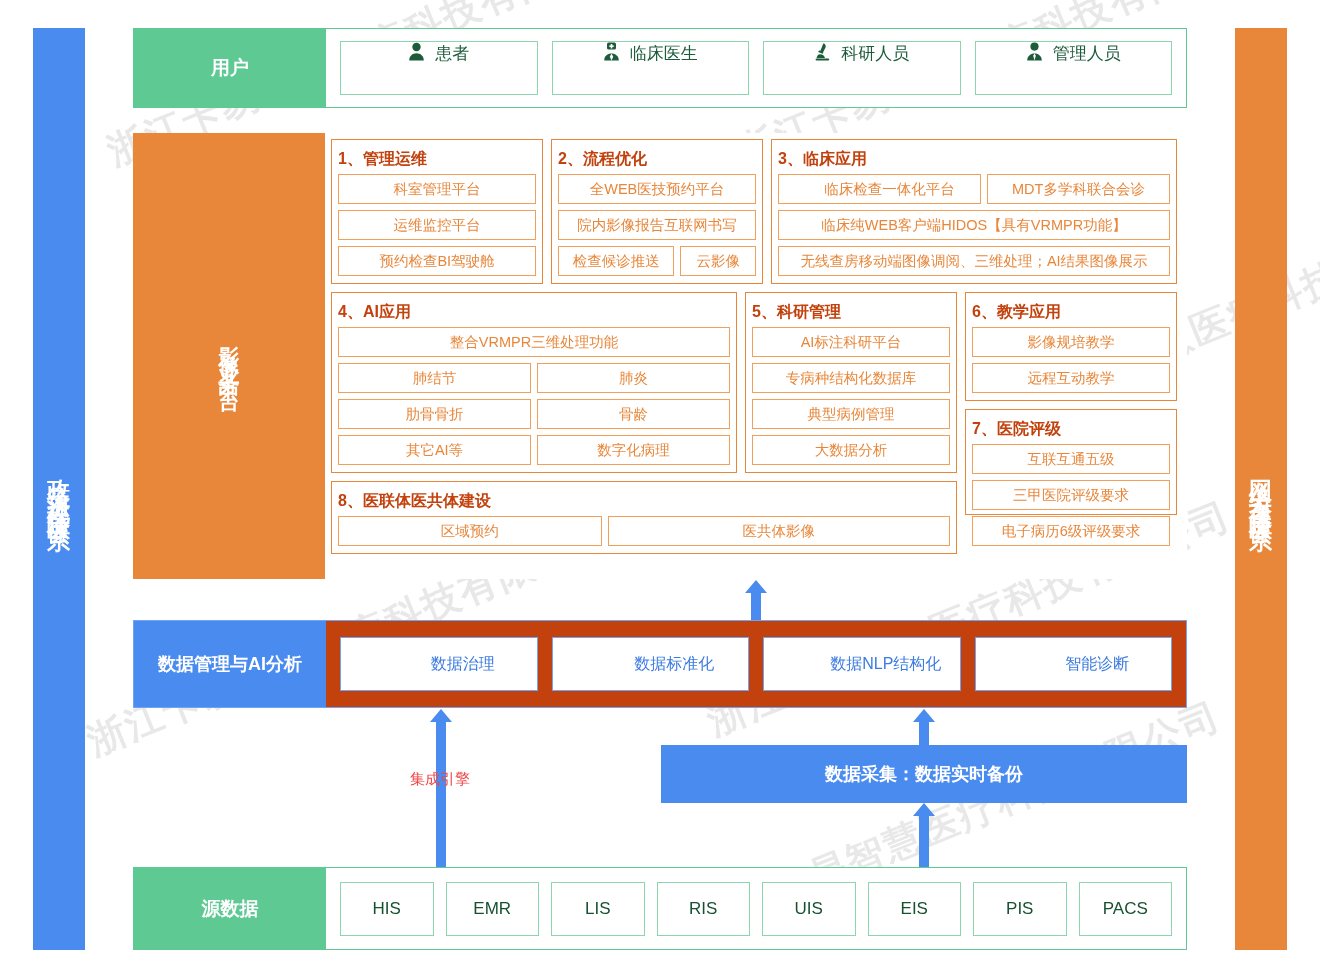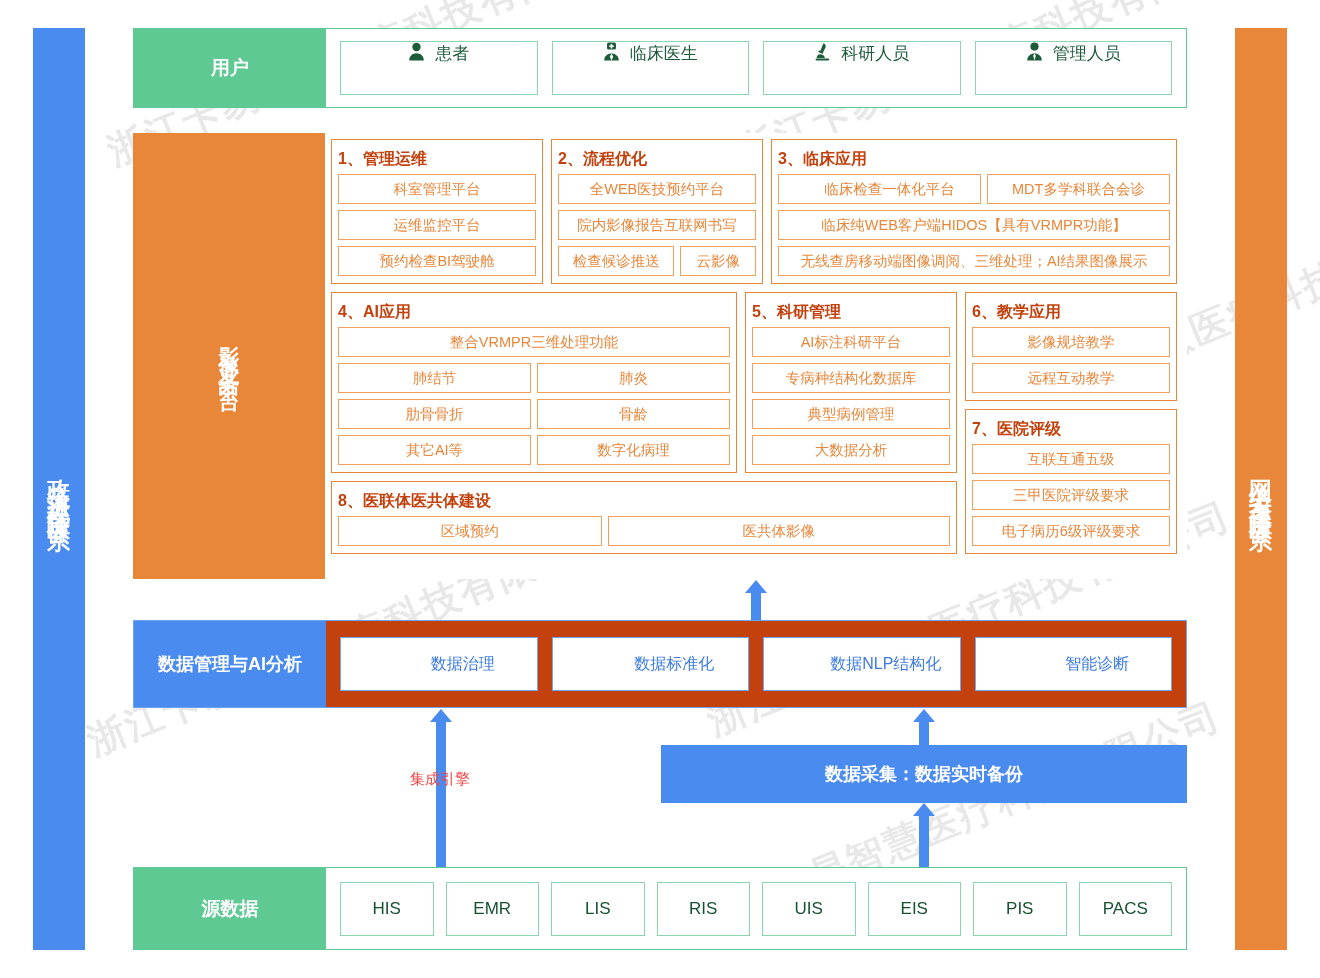--- a/index.html
+++ b/index.html
@@ -267,21 +267,21 @@
         <div class="obox">典型病例管理</div>
         <div class="obox last">大数据分析</div>
       </div>
 
       <div class="ogroup" style="left:640px;top:159px;width:212px;height:109px;">
         <div class="gtitle">6、教学应用</div>
         <div class="obox">影像规培教学</div>
         <div class="obox last">远程互动教学</div>
       </div>
 
-      <div class="ogroup" style="left:640px;top:276px;width:212px;height:145px;">
+      <div class="ogroup" style="left:640px;top:276px;width:212px;height:106px;">
         <div class="gtitle">7、医院评级</div>
         <div class="obox">互联互通五级</div>
         <div class="obox">三甲医院评级要求</div>
         <div class="obox last">电子病历6级评级要求</div>
       </div>
 
       <div class="ogroup" style="left:6px;top:348px;width:626px;height:73px;">
         <div class="gtitle">8、医联体医共体建设</div>
         <div class="orow" style="margin-bottom:0;">
           <div class="obox" style="flex:1;">区域预约</div>

